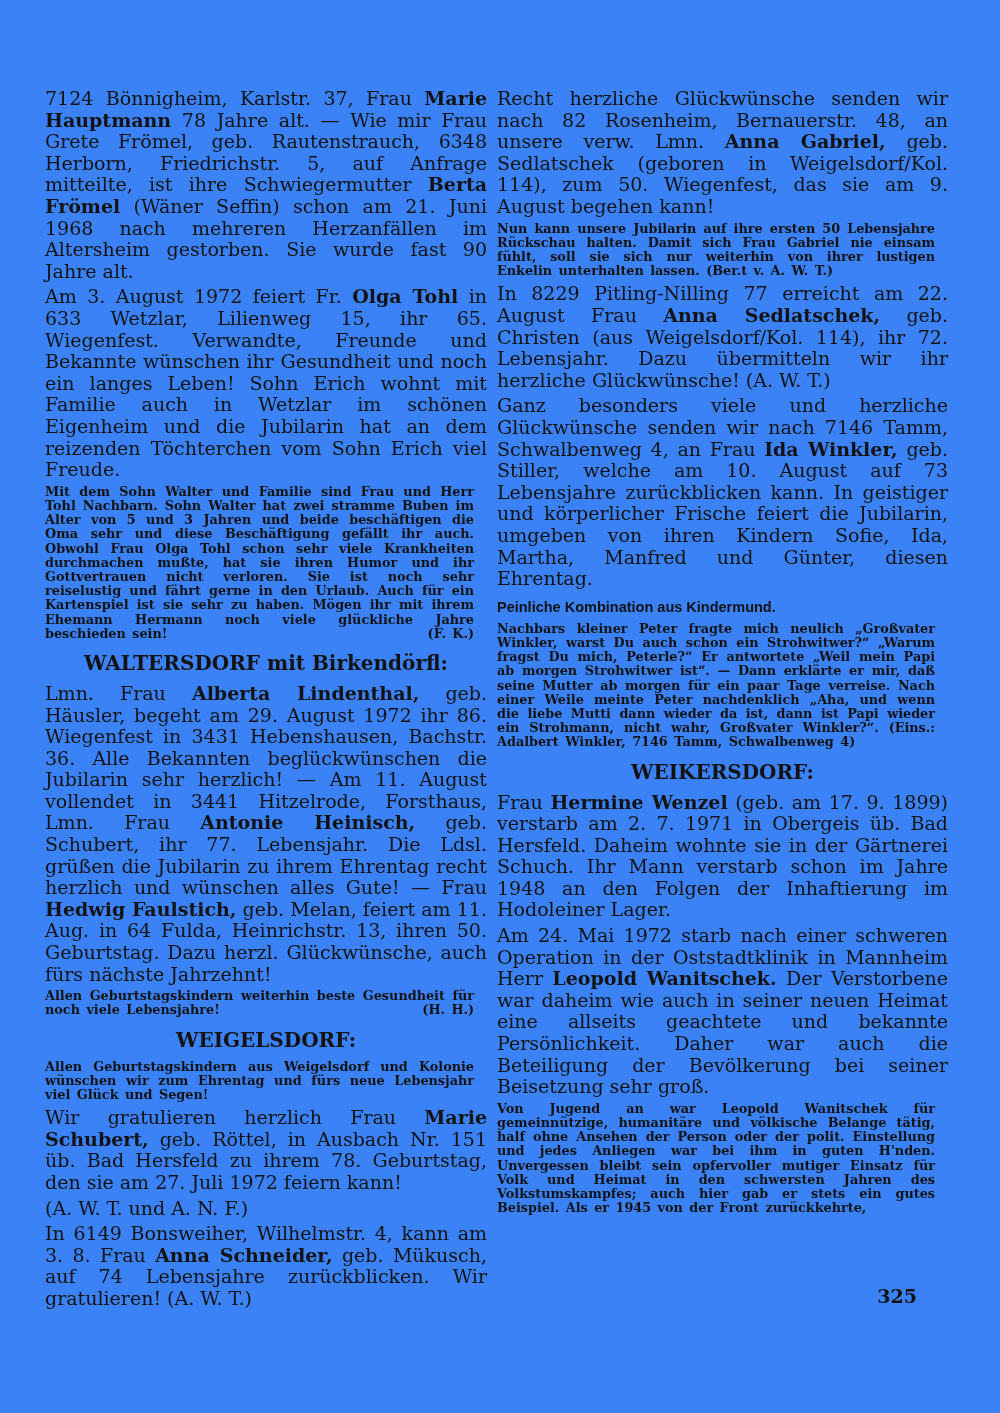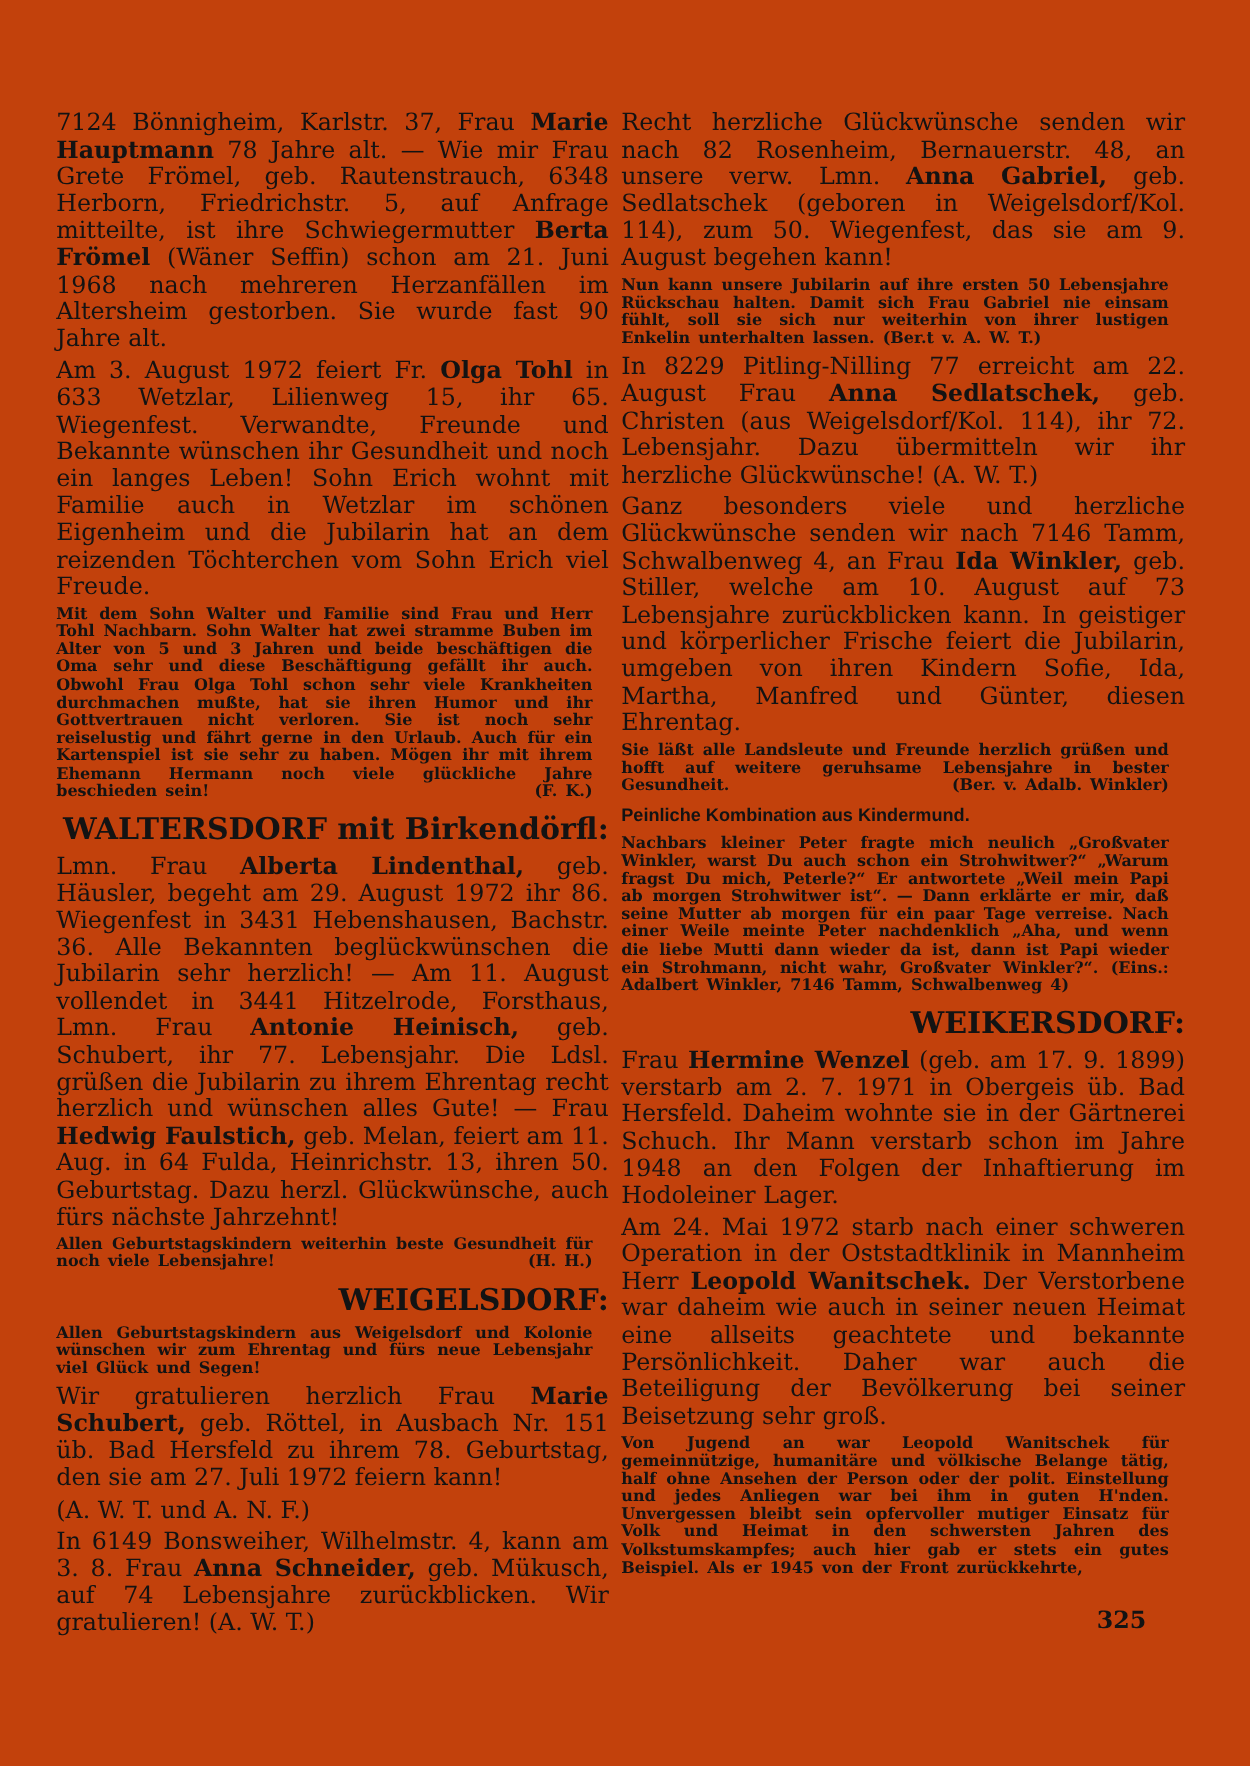--- a/index.html
+++ b/index.html
@@ -5,21 +5,21 @@
   html, body {
     margin: 0;
     padding: 0;
     background: #e8e8e8;
   }
   .page {
     position: relative;
     width: 1000px;
     height: 1413px;
     margin: 0 auto;
-    background: #c2410c;
+    background: #3b82f6;
     color: #131313;
     overflow: hidden;
   }
   .col {
     position: absolute;
     top: 88px;
     text-align: justify;
   }
   .col-left  { left: 45px;  width: 442px; }
   .col-right { left: 497px; width: 451px; }
@@ -36,24 +36,24 @@
     font-family: "DejaVu Serif", serif;
     font-weight: 700;
     font-size: 12.8px;
     line-height: 14.2px;
     margin: 0 13px 5px 0;
     word-spacing: 2px;
   }
   .heading {
     font-family: "DejaVu Serif", serif;
     font-weight: 700;
-    font-size: 24px;
+    font-size: 20px;
     line-height: 24px;
     margin: 10px 0 8px 0;
-    text-align: right;
+    text-align: center;
   }
   .small-heading {
     font-family: "Liberation Sans", sans-serif;
     font-weight: 700;
     font-size: 14.5px;
     line-height: 17px;
     margin: 9px 0 6px 0;
     text-align: left;
   }
   .b { font-weight: 700; }
@@ -83,21 +83,20 @@
       <p class="blk small"><span>Allen Geburtstagskindern aus Weigelsdorf und Kolonie wünschen wir zum Ehrentag und fürs neue Lebensjahr viel Glück und Segen!</span></p>
       <p class="blk body"><span>Wir gratulieren herzlich Frau </span><span class="b">Marie Schubert,</span><span> geb. Röttel, in Ausbach Nr. 151 üb. Bad Hersfeld zu ihrem 78. Geburtstag, den sie am 27. Juli 1972 feiern kann!</span></p>
       <p class="blk body" style="text-align: left;"><span>(A. W. T. und A. N. F.)</span></p>
       <p class="blk body"><span>In 6149 Bonsweiher, Wilhelmstr. 4, kann am 3. 8. Frau </span><span class="b">Anna Schneider,</span><span> geb. Mükusch, auf 74 Lebensjahre zurückblicken. Wir gratulieren! (A. W. T.)</span></p>
     </div>
   <div class="col col-right">
       <p class="blk body"><span>Recht herzliche Glückwünsche senden wir nach 82 Rosenheim, Bernauerstr. 48, an unsere verw. Lmn. </span><span class="b">Anna Gabriel,</span><span> geb. Sedlatschek (geboren in Weigelsdorf/Kol. 114), zum 50. Wiegenfest, das sie am 9. August begehen kann!</span></p>
       <p class="blk small"><span>Nun kann unsere Jubilarin auf ihre ersten 50 Lebensjahre Rückschau halten. Damit sich Frau Gabriel nie einsam fühlt, soll sie sich nur weiterhin von ihrer lustigen Enkelin unterhalten lassen. (Ber.t v. A. W. T.)</span></p>
       <p class="blk body"><span>In 8229 Pitling-Nilling 77 erreicht am 22. August Frau </span><span class="b">Anna Sedlatschek,</span><span> geb. Christen (aus Weigelsdorf/Kol. 114), ihr 72. Lebensjahr. Dazu übermitteln wir ihr herzliche Glückwünsche! (A. W. T.)</span></p>
       <p class="blk body"><span>Ganz besonders viele und herzliche Glückwünsche senden wir nach 7146 Tamm, Schwalbenweg 4, an Frau </span><span class="b">Ida Winkler,</span><span> geb. Stiller, welche am 10. August auf 73 Lebensjahre zurückblicken kann. In geistiger und körperlicher Frische feiert die Jubilarin, umgeben von ihren Kindern Sofie, Ida, Martha, Manfred und Günter, diesen Ehrentag.</span></p>
-      <p class="blk small"><span>Sie läßt alle Landsleute und Freunde herzlich grüßen und hofft auf weitere geruhsame Lebensjahre in bester Gesundheit. </span><span class="sig">(Ber. v. Adalb. Winkler)</span></p>
       <h3 class="blk small-heading"><span>Peinliche Kombination aus Kindermund.</span></h3>
       <p class="blk small"><span>Nachbars kleiner Peter fragte mich neulich „Großvater Winkler, warst Du auch schon ein Strohwitwer?“ „Warum fragst Du mich, Peterle?“ Er antwortete „Weil mein Papi ab morgen Strohwitwer ist“. — Dann erklärte er mir, daß seine Mutter ab morgen für ein paar Tage verreise. Nach einer Weile meinte Peter nachdenklich „Aha, und wenn die liebe Mutti dann wieder da ist, dann ist Papi wieder ein Strohmann, nicht wahr, Großvater Winkler?“. (Eins.: Adalbert Winkler, 7146 Tamm, Schwalbenweg 4)</span></p>
       <h2 class="blk heading"><span>WEIKERSDORF:</span></h2>
       <p class="blk body"><span>Frau </span><span class="b">Hermine Wenzel</span><span> (geb. am 17. 9. 1899) verstarb am 2. 7. 1971 in Obergeis üb. Bad Hersfeld. Daheim wohnte sie in der Gärtnerei Schuch. Ihr Mann verstarb schon im Jahre 1948 an den Folgen der Inhaftierung im Hodoleiner Lager.</span></p>
       <p class="blk body"><span>Am 24. Mai 1972 starb nach einer schweren Operation in der Oststadtklinik in Mannheim Herr </span><span class="b">Leopold Wanitschek.</span><span> Der Verstorbene war daheim wie auch in seiner neuen Heimat eine allseits geachtete und bekannte Persönlichkeit. Daher war auch die Beteiligung der Bevölkerung bei seiner Beisetzung sehr groß.</span></p>
       <p class="blk small"><span>Von Jugend an war Leopold Wanitschek für gemeinnützige, humanitäre und völkische Belange tätig, half ohne Ansehen der Person oder der polit. Einstellung und jedes Anliegen war bei ihm in guten H'nden. Unvergessen bleibt sein opfervoller mutiger Einsatz für Volk und Heimat in den schwersten Jahren des Volkstumskampfes; auch hier gab er stets ein gutes Beispiel. Als er 1945 von der Front zurückkehrte,</span></p>
     </div>
   <div class="page-number">325</div>
 </div>
 

